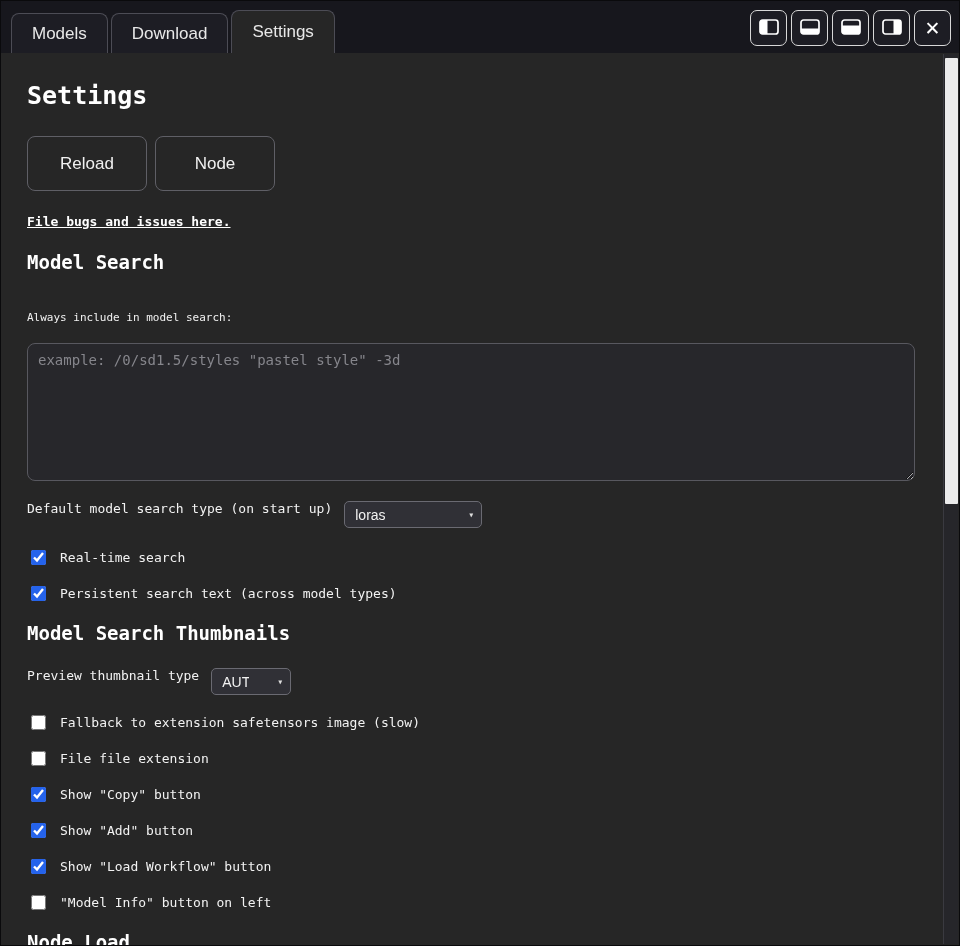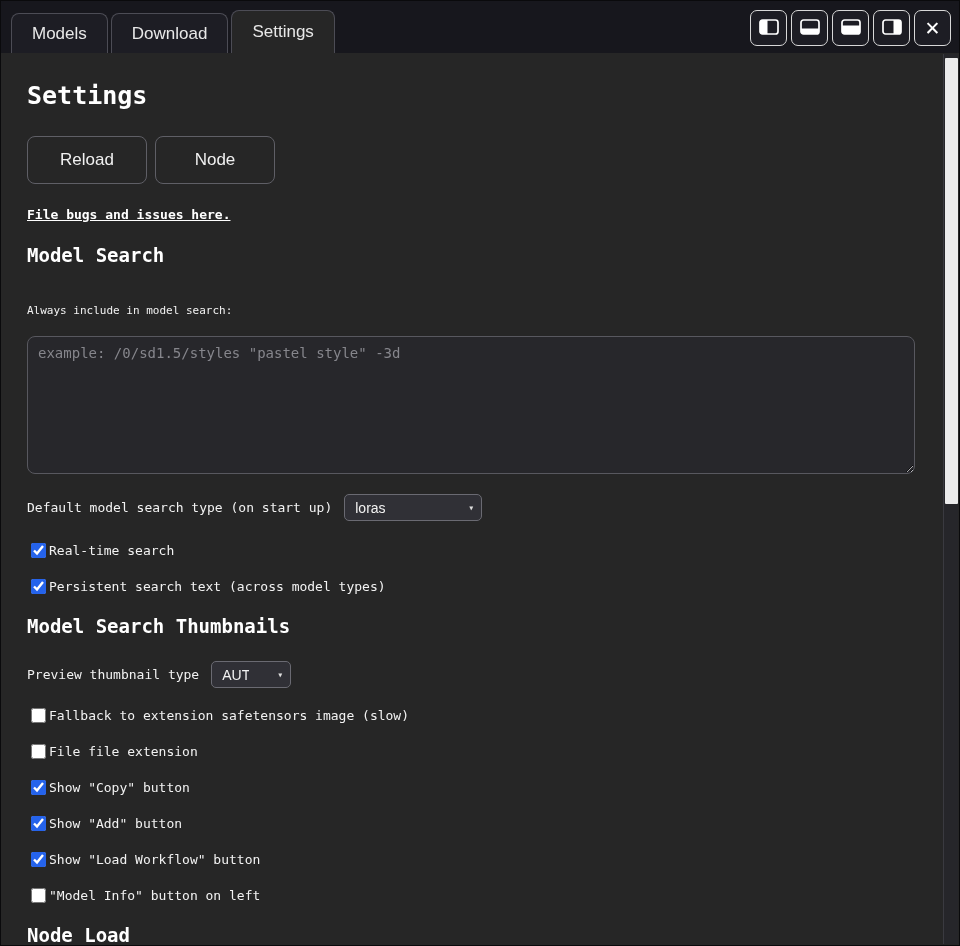--- a/index.html
+++ b/index.html
@@ -44,21 +44,21 @@
   .content {
     position: absolute; top: 52px; left: 0; right: 16px; bottom: 0;
     padding: 26px 0 0 26px; overflow: hidden;
   }
   h1.page-title {
     font: bold 25px "DejaVu Sans Mono", monospace;
     margin: 2px 0 26px; color: #ffffff;
   }
   .btn-row { display: flex; gap: 8px; margin-bottom: 20px; }
   .btn {
-    min-width: 120px; height: 48px;
+    min-width: 120px; height: 55px;
     background: transparent; border: 1px solid #5f5f66; border-radius: 8px;
     color: #f0f0f0; font: 17px "Liberation Sans", sans-serif;
     padding: 0 26px; cursor: pointer;
   }
   .bugs-link {
     display: inline-block; margin-bottom: 22px;
     font: bold 13px "DejaVu Sans Mono", monospace;
     color: #ffffff; text-decoration: underline; cursor: pointer;
   }
   h2.section {
@@ -72,40 +72,40 @@
 
   textarea.search-include {
     display: block; width: 888px; height: 138px;
     background: #27272b; border: 1px solid #58585f; border-radius: 8px;
     color: #cfcfcf; font: 14px "DejaVu Sans Mono", monospace;
     padding: 8px 10px; margin: 0 0 20px; resize: both; outline: none;
   }
   textarea.search-include::placeholder { color: #86868c; }
 
   .select-row {
-    display: flex; align-items: center; gap: 12px;
+    display: flex; align-items: flex-start; gap: 12px;
     font-size: 13px; margin-bottom: 22px;
   }
   .select-row.preview { margin-bottom: 20px; }
   .select-wrap { position: relative; display: inline-flex; align-items: center; }
   select {
     appearance: none; -webkit-appearance: none;
     background: #303036; border: 1px solid #6a6a72; border-radius: 5px;
     color: #f2f2f2; font: 14px "Liberation Sans", sans-serif;
     height: 27px; padding: 0 41px 0 10px; cursor: pointer; outline: none;
   }
   select.sel-type  { width: 138px; }
   select.sel-thumb { width: 80px; }
   .chev {
     position: absolute; right: 8px; pointer-events: none;
     font-size: 10px; color: #dddddd;
   }
 
   .cb-row {
-    display: flex; align-items: center; gap: 3px;
+    display: flex; align-items: center; gap: 14px;
     font-size: 13px; margin-bottom: 21px; padding-left: 4px;
     cursor: pointer; width: fit-content;
   }
   .cb-row input[type="checkbox"] {
     width: 15px; height: 15px; margin: 0;
     accent-color: #2563eb; cursor: pointer;
   }
 
   
   .vscroll {

